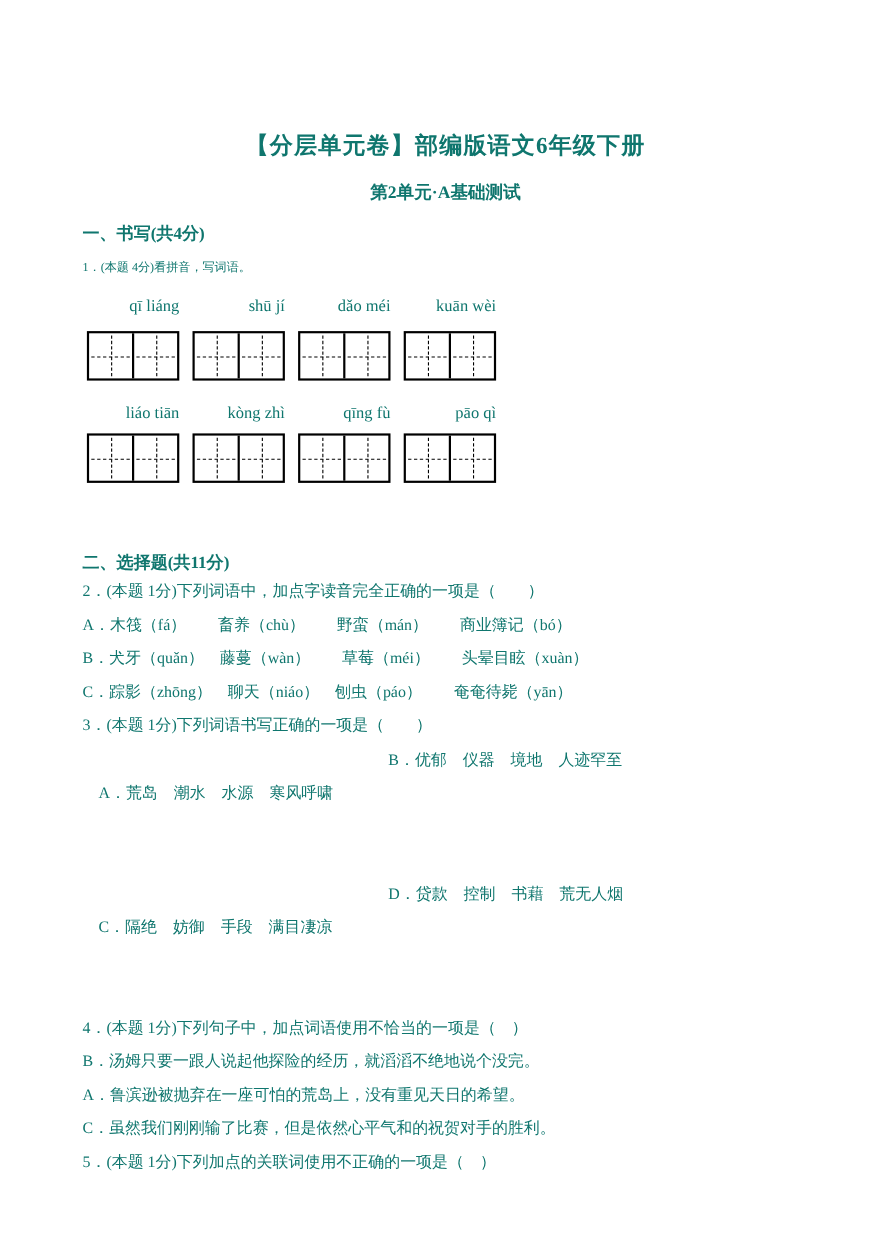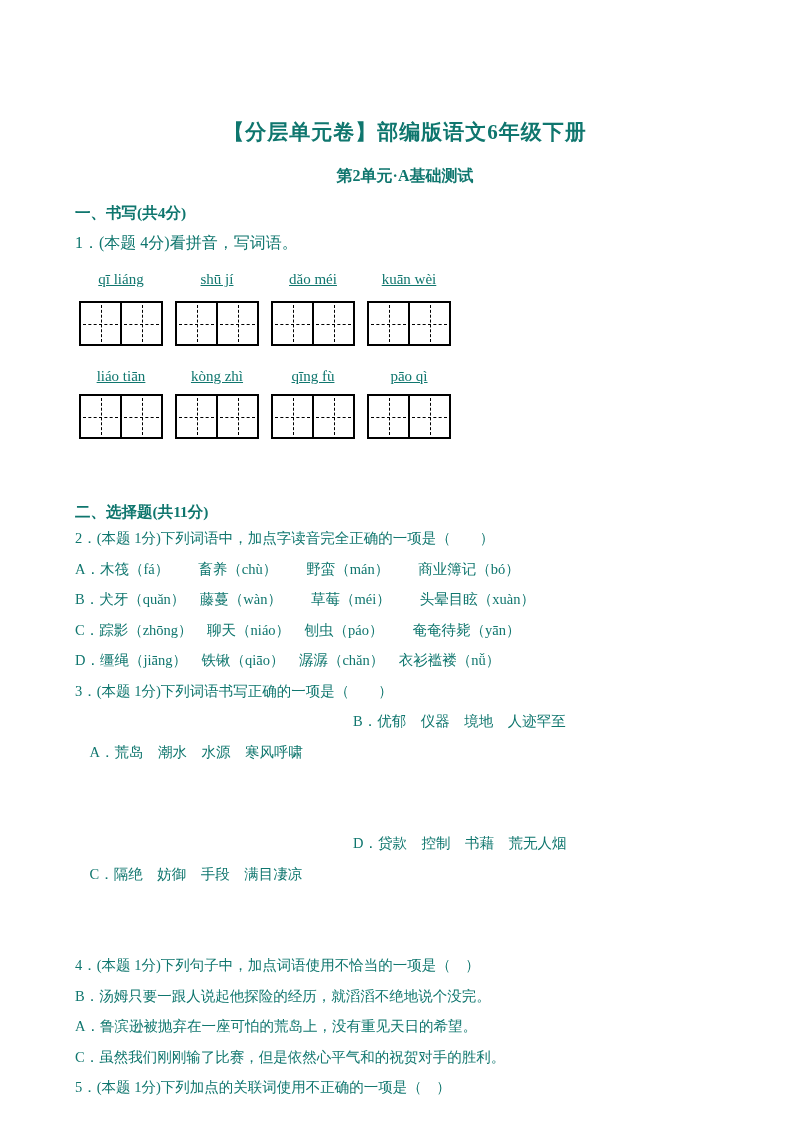--- a/index.html
+++ b/index.html
@@ -29,38 +29,37 @@
     margin-top:16px;
   }
   .sec-heading {
     font-size:15.5px;
     font-weight:700;
     line-height:22px;
     margin-top:13px;
   }
   .sec-heading.sec2 { margin-top:62px; }
   .stem-q1 {
-    font-size:16px;
+    font-size:11px;
     line-height:28px;
     margin-top:5px;
   }
   .pinyin-row {
     display:flex;
     gap:12px;
     margin-left:4px;
     margin-top:12px;
   }
   .pinyin-row.row2 { margin-top:20px; }
   .pinyin-label {
     width:84px;
-    text-align:center;
+    text-align:right;
     font-size:15px;
     line-height:20px;
     white-space:nowrap;
-    text-decoration:underline;
   }
   .box-row {
     display:flex;
     gap:12px;
     margin-left:4px;
     margin-top:12px;
   }
   .box-row.row2 { margin-top:8px; }
   .wbox {
     width:84px; height:45px;
@@ -152,21 +151,20 @@
       <div class="cell"></div>
     </div>
   </div>
 
   <div class="sec-heading sec2">二、选择题(共11分)</div>
 
   <div class="qline">2．(本题 1分)下列词语中，加点字读音完全正确的一项是（　　）</div>
   <div class="qline">A．木筏（fá）　　畜养（chù）　　野蛮（mán）　　商业簿记（bó）</div>
   <div class="qline">B．犬牙（quǎn）　藤蔓（wàn）　　草莓（méi）　　头晕目眩（xuàn）</div>
   <div class="qline">C．踪影（zhōng）　聊天（niáo）　刨虫（páo）　　奄奄待毙（yān）</div>
-  <div class="qline">D．缰绳（jiāng）　铁锹（qiāo）　潺潺（chǎn）　衣衫褴褛（nǚ）</div>
 
   <div class="qline">3．(本题 1分)下列词语书写正确的一项是（　　）</div>
   <div class="qline opt-2col">
     <span>A．荒岛　潮水　水源　寒风呼啸</span>
     <span class="col-b">B．优郁　仪器　境地　人迹罕至</span>
   </div>
   <div class="qline opt-2col">
     <span>C．隔绝　妨御　手段　满目凄凉</span>
     <span class="col-b">D．贷款　控制　书藉　荒无人烟</span>
   </div>

